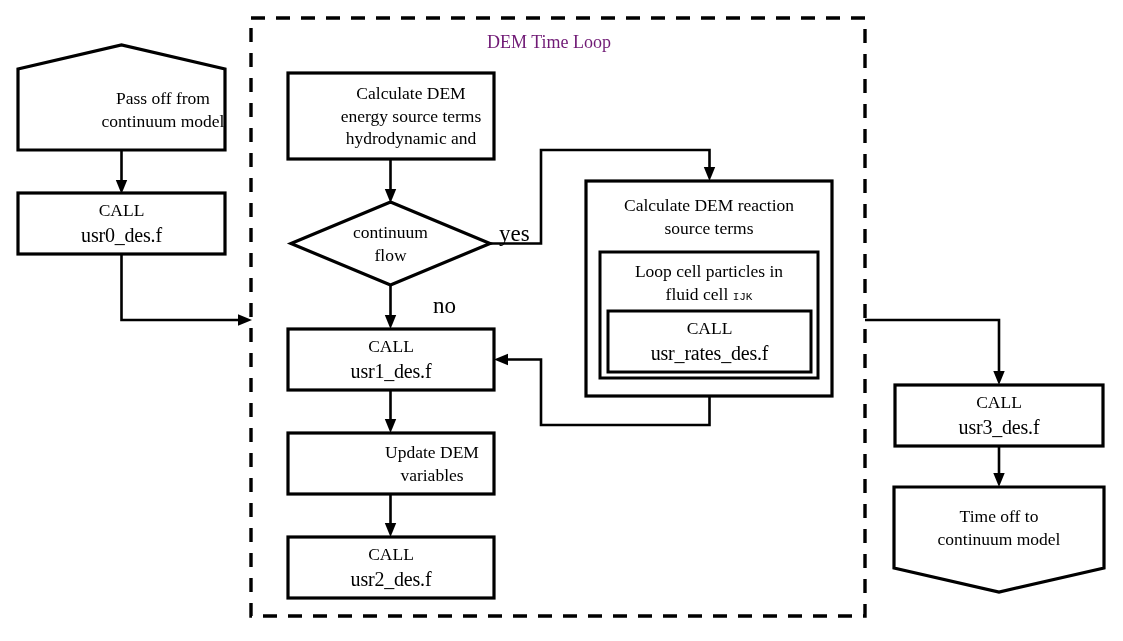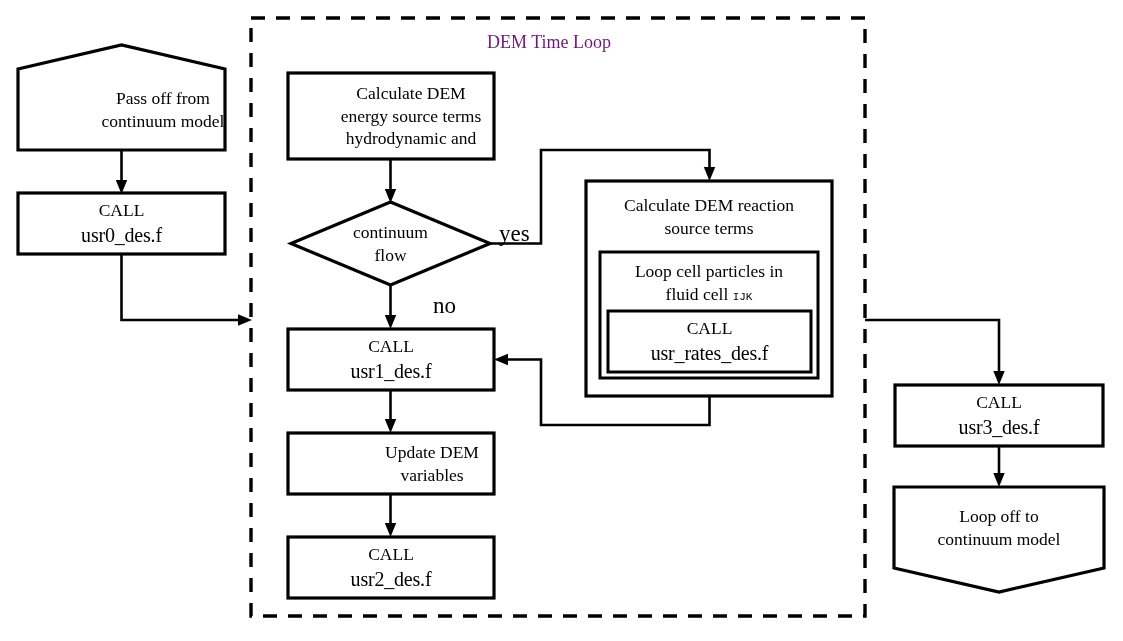--- a/index.html
+++ b/index.html
@@ -232,17 +232,17 @@
     <span>CALL</span>
     <span class="mono">usr_rates_des.f</span>
   </div>
 
   <div class="node-text" style="left:895px; top:385px; width:208px; height:61px;">
     <span>CALL</span>
     <span class="mono">usr3_des.f</span>
   </div>
 
   <div class="node-text" style="left:894px; top:487px; width:210px; height:81px;">
-    <span>Loop off to</span>
+    <span>Time off to</span>
     <span>continuum model</span>
   </div>
 
 </div>
 
 </body></html>

